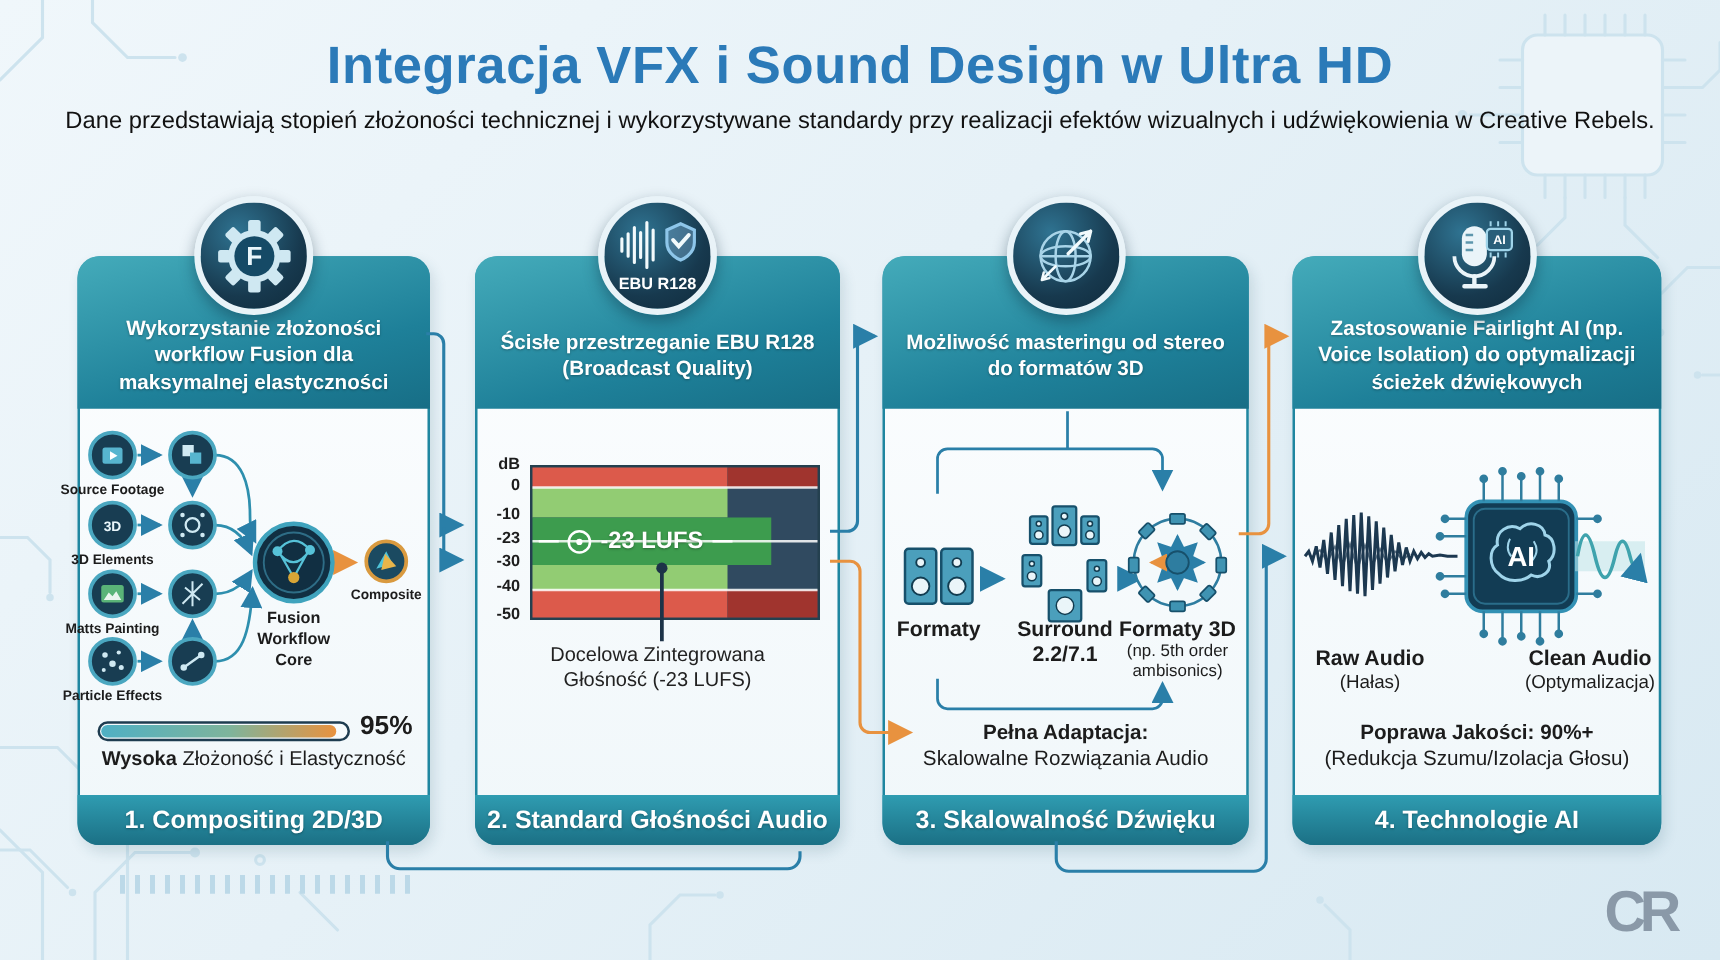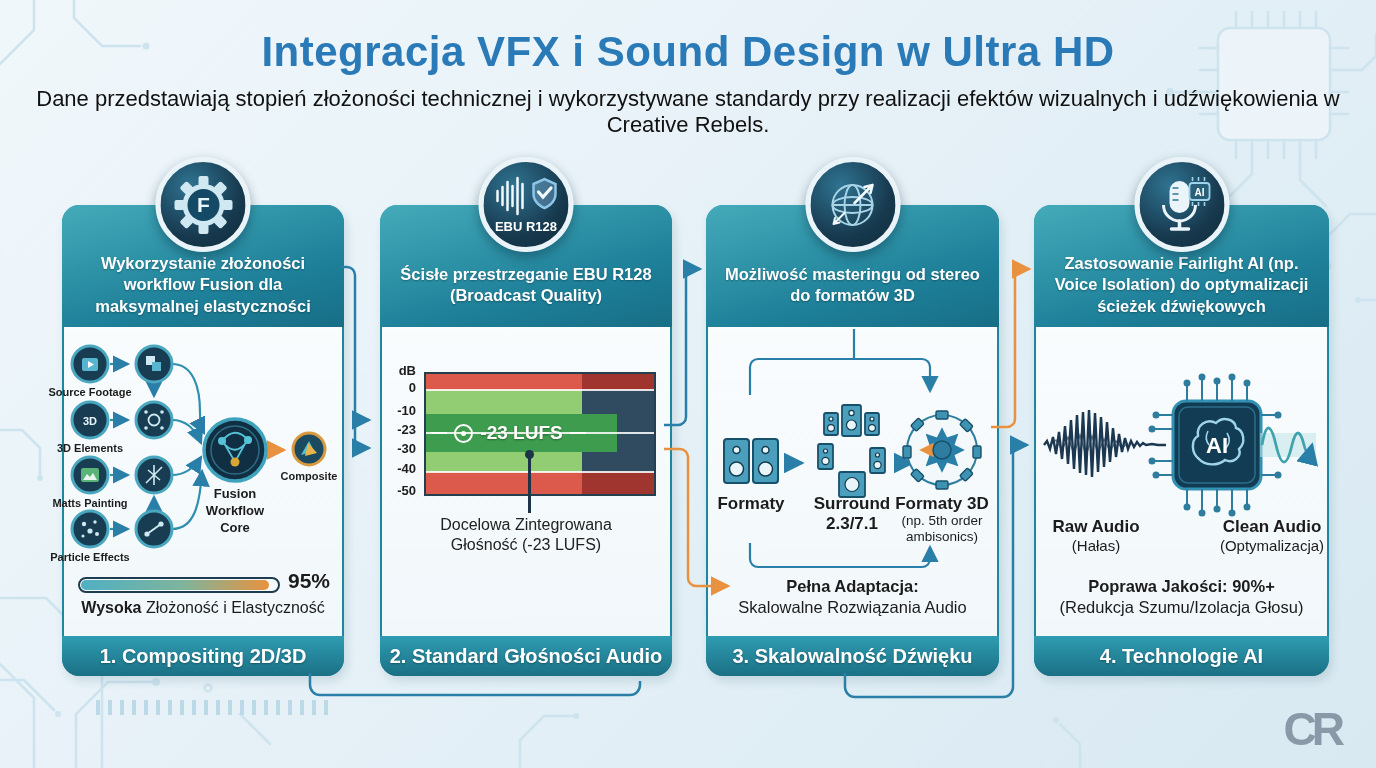--- a/index.html
+++ b/index.html
@@ -3,21 +3,21 @@
 <meta charset="utf-8">
 <style>
   html,body{margin:0;padding:0;background:#dde9f0;}
   #canvas{position:relative;width:1376px;height:768px;overflow:hidden;
     background:linear-gradient(135deg,#f0f7fb 0%,#e6f1f7 45%,#d8e9f2 100%);
     font-family:"Liberation Sans",sans-serif;color:#1c1c1c;}
   
   .main-title{position:absolute;top:28px;left:0;width:100%;text-align:center;
     font-size:42px;font-weight:bold;color:#2b7ab8;letter-spacing:.5px;}
   .main-subtitle{position:absolute;top:86px;left:0;width:100%;text-align:center;
-    font-size:22px;color:#111;}
+    font-size:19px;color:#111;}
   
   .panel{position:absolute;top:205px;height:467px;border:2px solid #1f86a0;border-radius:18px;
     background:linear-gradient(180deg,#fdfeff 0%,#f0f7fa 100%);
     box-shadow:3px 5px 10px rgba(30,80,100,.15);}
   .panel::after{content:"";position:absolute;top:8px;left:14px;right:-13px;bottom:-12px;
     border:2px solid #2f8ba3;border-radius:20px;z-index:-1;}
   .panel-header{position:absolute;top:-2px;left:-2px;right:-2px;height:122px;
     border-radius:17px 17px 0 0;
     background:linear-gradient(165deg,#44abba 0%,#1e8099 65%,#176e86 100%);
     display:flex;align-items:center;justify-content:center;
@@ -384,21 +384,21 @@
           <path d="M229 248 L219 258" marker-end="url(#ab)"></path>
           <path d="M229 238 L219 228" marker-end="url(#ab)"></path>
         </g>
         <path d="M227 243 H213" stroke="#e8923f" stroke-width="1.8" fill="none" marker-end="url(#ao)"></path>
         <circle cx="234" cy="243" r="9" fill="#2e7da0" stroke="#17506b" stroke-width="1.5"></circle>
       </g>
     </svg>
 
     <div class="lbl b" style="left:43px;top:287px;font-size:17px;">Formaty</div>
     <div class="lbl b" style="left:144px;top:287px;font-size:17px;">Surround</div>
-    <div class="lbl b" style="left:144px;top:307px;font-size:17px;">2.3/7.1</div>
+    <div class="lbl b" style="left:144px;top:307px;font-size:17px;">2.2/7.1</div>
     <div class="lbl b" style="left:234px;top:287px;font-size:17px;">Formaty 3D</div>
     <div class="lbl" style="left:234px;top:306px;font-size:13.5px;white-space:normal;width:106px;line-height:1.2;">(np. 5th order ambisonics)</div>
 
     <div class="result-bold">Pełna Adaptacja:</div>
     <div class="result-rest">Skalowalne Rozwiązania Audio</div>
     <div class="panel-footer">3. Skalowalność Dźwięku</div>
   </div>
 
   <div class="panel" style="left:1034px;width:291px;">
     <div class="panel-header">Zastosowanie Fairlight AI (np. Voice Isolation) do optymalizacji ścieżek dźwiękowych</div>

